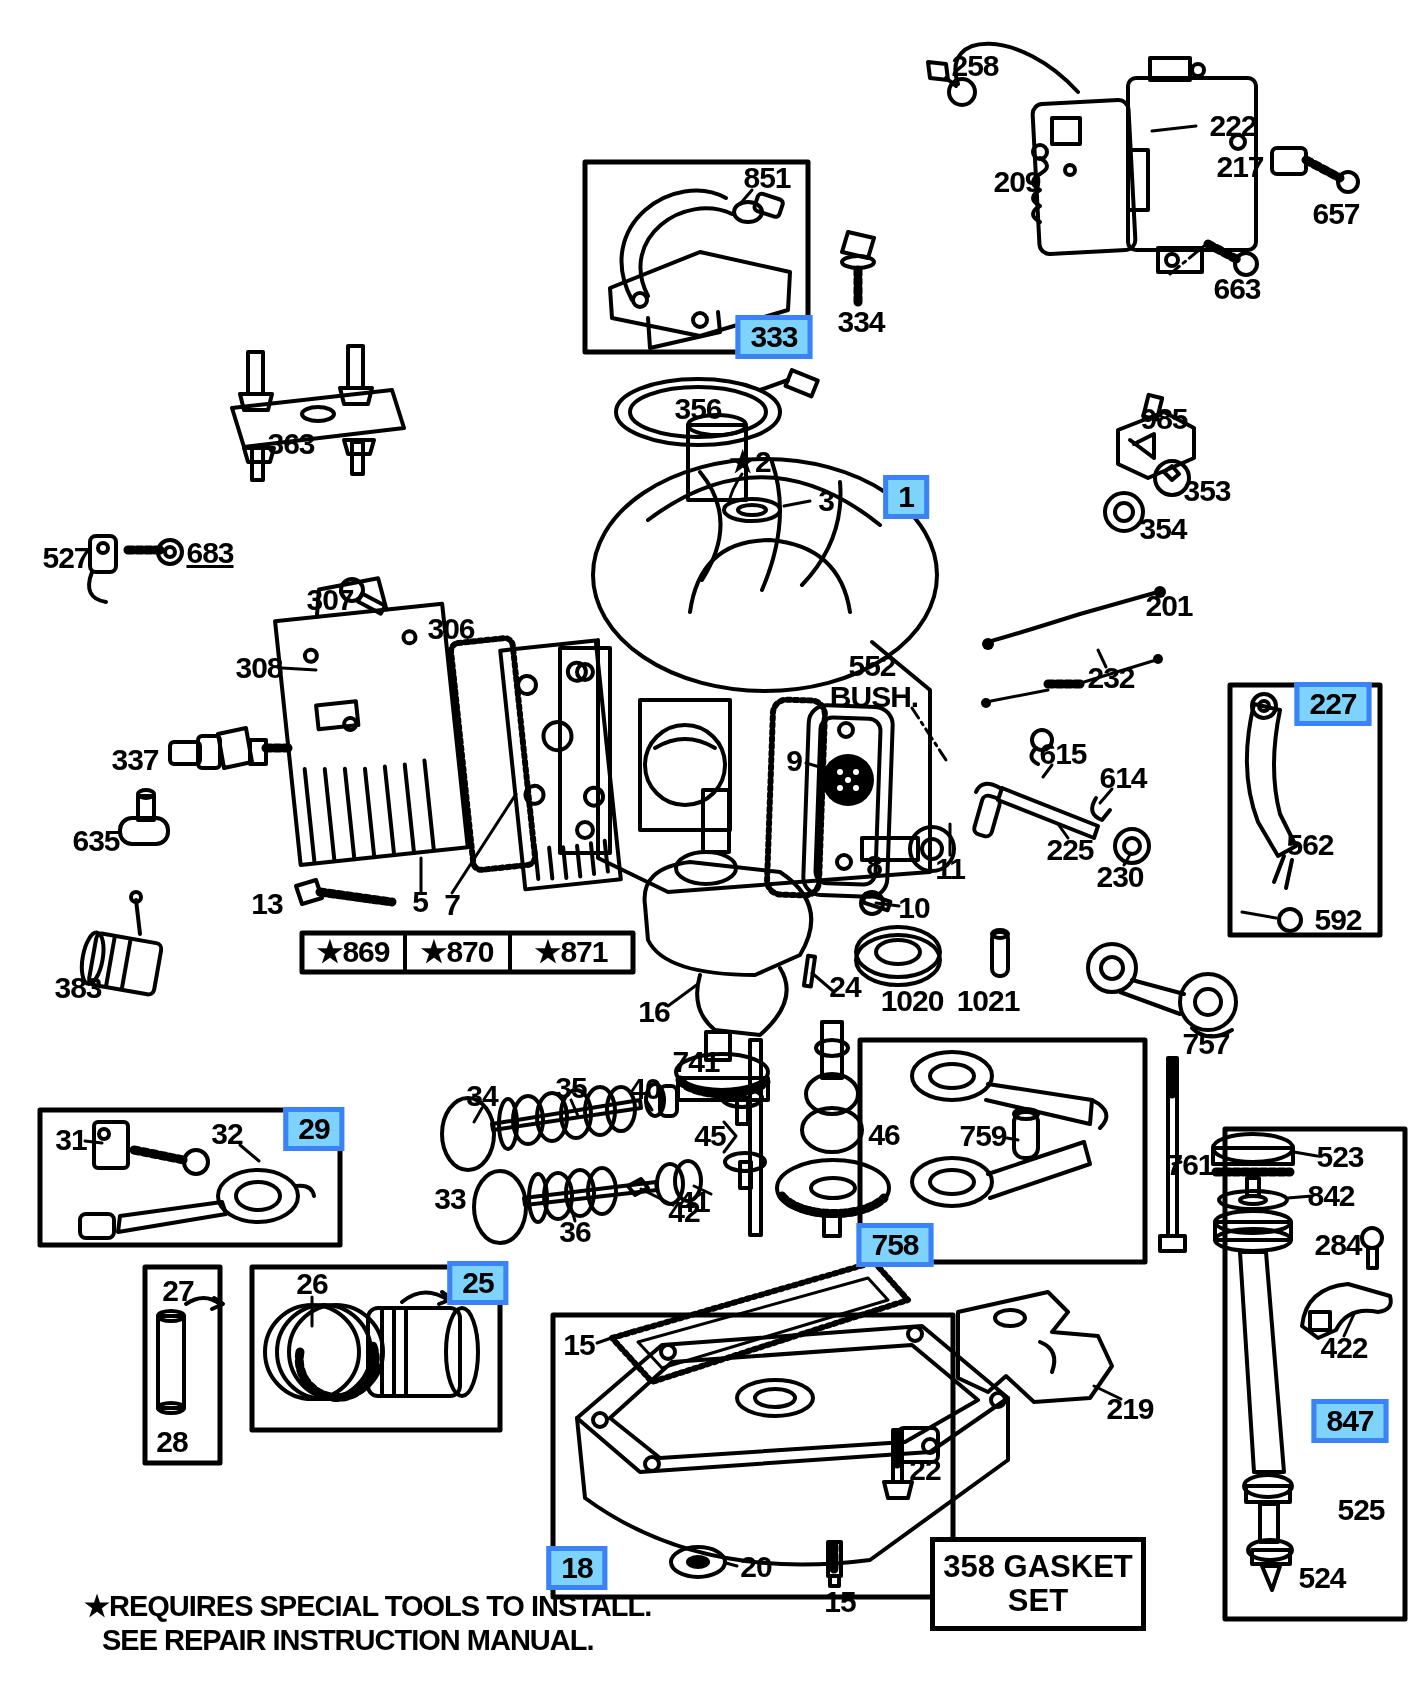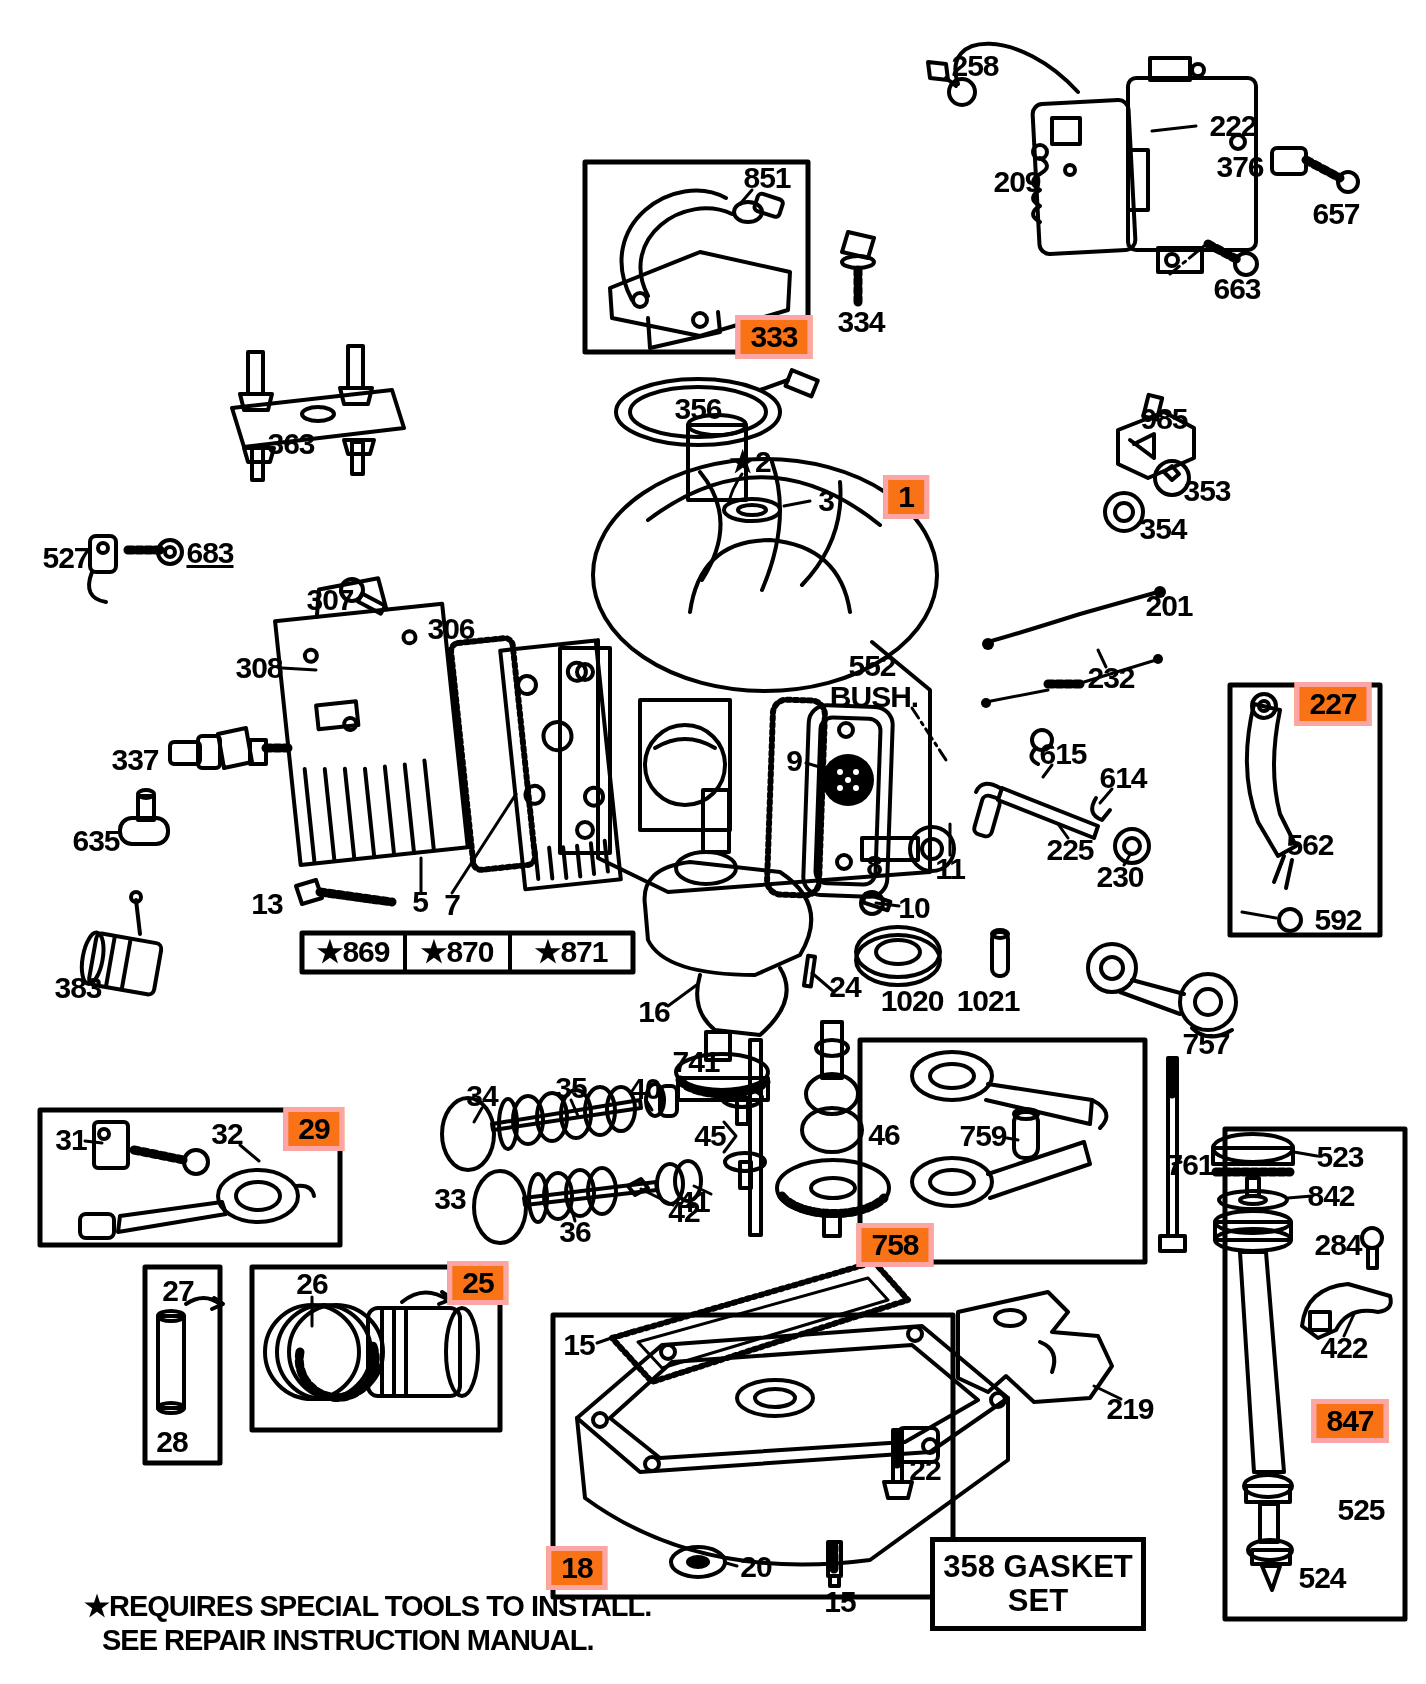--- a/index.html
+++ b/index.html
@@ -1,21 +1,21 @@
 <!DOCTYPE html>
 <html><head>
 <meta charset="utf-8">
 <style>
   html,body{margin:0;padding:0;background:#e8e8e8;}
   .stage{position:relative;width:1426px;height:1684px;background:#fff;overflow:hidden;
          font-family:"Liberation Sans",sans-serif;}
   .layer{position:absolute;left:0;top:0;}
   .plabel{position:absolute;transform:translate(-50%,-50%);font-weight:bold;font-size:30px;
           color:#000;white-space:nowrap;letter-spacing:-1px;line-height:1;z-index:5;}
-  .plabel.boxed{border:5px solid #fca5a5;padding:2px 10px;background:#f97316;}
+  .plabel.boxed{border:5px solid #3b82f6;padding:2px 10px;background:#7dd3fc;}
   .note{position:absolute;font-weight:bold;color:#000;letter-spacing:-1px;z-index:5;}
   .gasketbox{position:absolute;left:930px;top:1537px;width:206px;height:84px;border:5px solid #000;
              display:flex;flex-direction:column;align-items:center;justify-content:center;
              font-weight:bold;font-size:31px;line-height:1.1;z-index:5;background:#fff;}
   .foot1{left:84px;top:1589px;font-size:29px;}
   .foot2{left:102px;top:1624px;font-size:29px;}
   svg path,svg rect,svg ellipse,svg circle,svg line,svg polyline{fill:none;stroke:#000;stroke-width:4;
       stroke-linecap:round;stroke-linejoin:round;}
   svg .f{fill:#000;stroke:none;}
   svg .wf{fill:#fff;stroke:none;}
@@ -475,21 +475,21 @@
       <path class="ld" d="M 1068,838 L 1058,824"></path>
       <path class="ld" d="M 1124,865 L 1131,853"></path>
       <path class="dd" d="M 1170,274 L 1204,246"></path>
     </g>
   </svg>
 
   <div class="layer" id="labels">
       <div class="plabel" style="left: 975px; top: 66px;">258</div>
       <div class="plabel" style="left: 1233px; top: 126px;">222</div>
       <div class="plabel" style="left: 1017px; top: 182px;">209</div>
-      <div class="plabel" style="left: 1240px; top: 167px;">376</div>
+      <div class="plabel" style="left: 1240px; top: 167px;">217</div>
       <div class="plabel" style="left: 1336px; top: 214px;">657</div>
       <div class="plabel" style="left: 1237px; top: 289px;">663</div>
       <div class="plabel" style="left: 767px; top: 178px;">851</div>
       <div class="plabel boxed" style="left: 774px; top: 337px;">333</div>
       <div class="plabel" style="left: 861px; top: 322px;">334</div>
       <div class="plabel" style="left: 698px; top: 409px;">356</div>
       <div class="plabel" style="left: 291px; top: 444px;">363</div>
       <div class="plabel" style="left: 1164px; top: 419px;">985</div>
       <div class="plabel" style="left: 1207px; top: 491px;">353</div>
       <div class="plabel" style="left: 1163px; top: 529px;">354</div>

